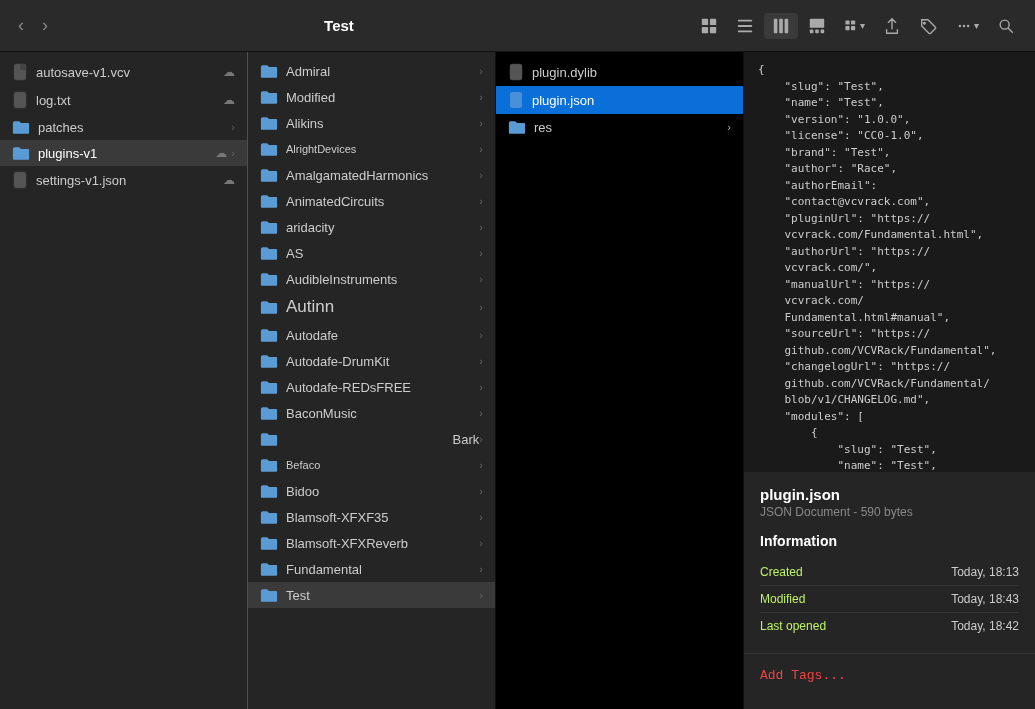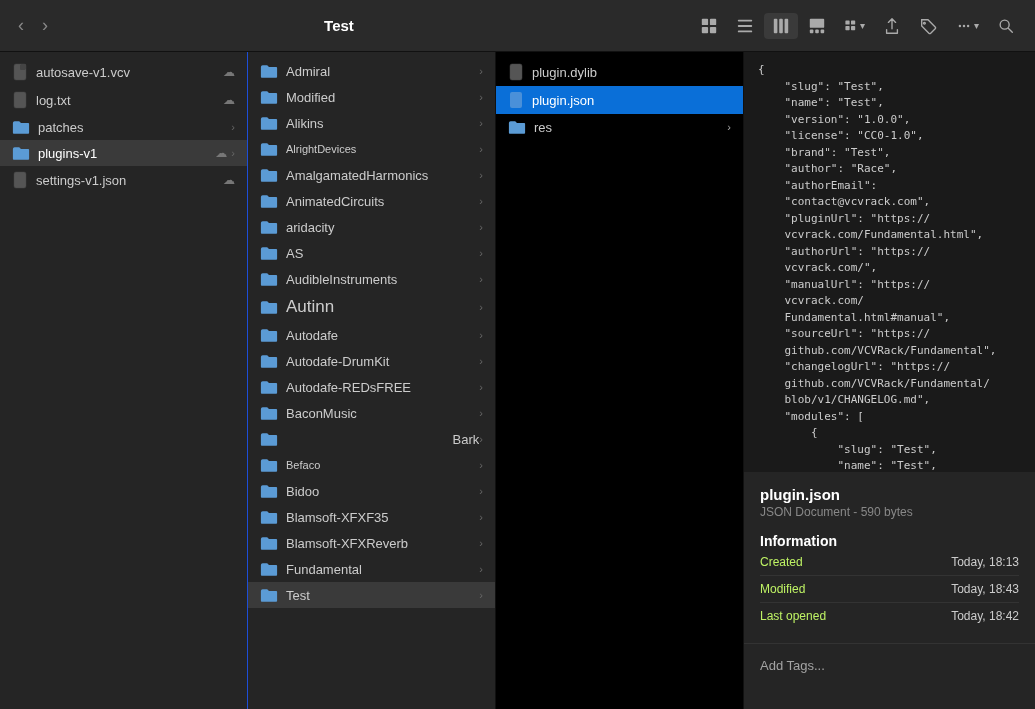--- a/index.html
+++ b/index.html
@@ -207,20 +207,21 @@
     }
     .info-filetype {
       font-size: 12px;
       color: #888;
       margin-bottom: 14px;
     }
     .info-section-title {
       font-size: 14px;
       font-weight: 700;
       color: #fff;
+      margin-bottom: 10px;
     }
     .info-row {
       display: flex;
       justify-content: space-between;
       padding: 6px 0;
       font-size: 12px;
       border-bottom: 1px solid #333;
     }
     .info-row:last-child { border-bottom: none; }
     .info-row .info-key { color: #bef264; }
@@ -231,21 +232,22 @@
       border-top: 1px solid #333;
     }
     .tags-title {
       font-size: 14px;
       font-weight: 700;
       color: #fff;
       margin-bottom: 8px;
     }
     .tags-add {
       font-size: 13px;
-      color: #a3a3a3;
+      color: #ef4444;
+      font-family: Liberation Mono, monospace;
     }
 
     
     .folder-svg {
       width: 18px;
       height: 16px;
       margin-right: 8px;
       flex-shrink: 0;
     }
 

